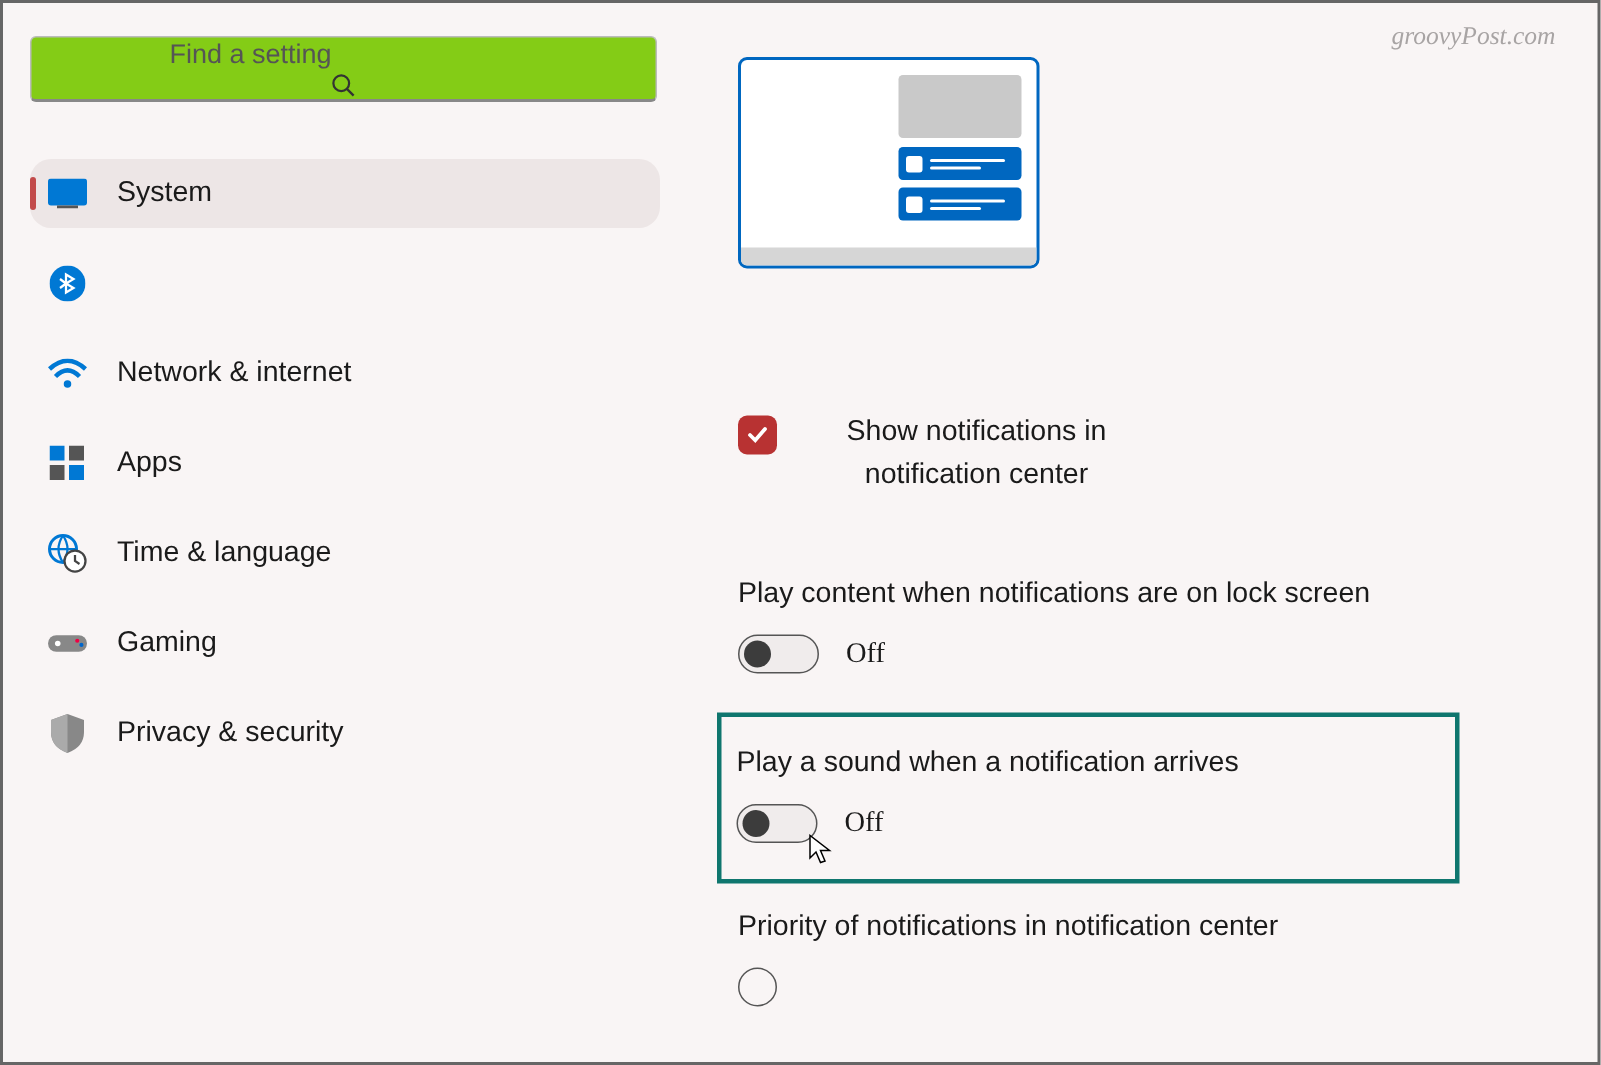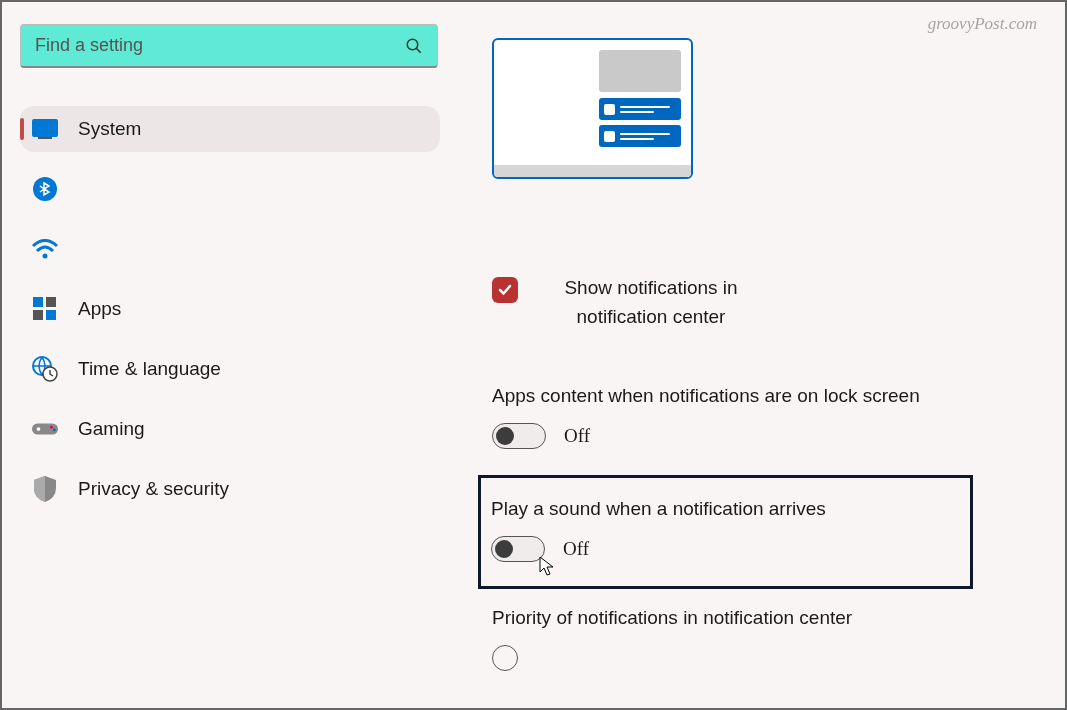--- a/index.html
+++ b/index.html
@@ -30,25 +30,26 @@
       padding: 22px 0 0 18px;
     }
     
     .sidebar { width: 420px; flex-shrink: 0; }
     .search-box {
       display: flex;
       align-items: center;
       border: 1px solid #bbb;
       border-bottom: 2px solid #888;
       border-radius: 4px;
-      background: #5eead4;
+      background: #84cc16;
       height: 44px;
       padding: 0 14px;
       margin-bottom: 38px;
       width: 418px;
+      flex-direction: column;
     }
     .search-box input {
       flex: 1;
       border: none;
       background: transparent;
       font-size: 18px;
       color: #555;
       outline: none;
     }
     .search-box input::placeholder { color: #555; }
@@ -122,21 +123,21 @@
       width: 54px; height: 26px; border-radius: 14px; border: 1.5px solid #555;
       background: #f0ecec; position: relative; cursor: pointer;
     }
     .toggle-knob {
       width: 18px; height: 18px; border-radius: 50%; background: #3c3c3c;
       position: absolute; top: 2.5px; left: 3px;
     }
     .toggle-label { font-size: 19px; }
     .setting-title { font-size: 19px; }
     .highlight {
-      border: 3px solid #0f172a;
+      border: 3px solid #0f766e;
       padding: 20px 10px 24px 10px;
       margin: 6px 92px 18px -14px;
       position: relative;
     }
     .cursor {
       position: absolute;
       left: 58px; bottom: 8px;
     }
     .radio-row { display: flex; align-items: flex-start; gap: 18px; margin-top: 14px; }
     .radio {
@@ -182,20 +183,21 @@
         </span>
       </div>
       <div class="nav-item">
         <span class="nav-icon">
           <svg width="26" height="20" viewBox="0 0 26 20">
               <path d="M1 7 Q13 -4 25 7" stroke="#0078d4" stroke-width="3" fill="none"></path>
               <path d="M5 12 Q13 4 21 12" stroke="#0078d4" stroke-width="3" fill="none"></path>
               <circle cx="13" cy="17" r="2.5" fill="#0078d4"></circle>
             </svg>
         </span>
+        <span class="nav-label">Network &amp; internet</span>
       </div>
       <div class="nav-item">
         <span class="nav-icon">
           <svg width="24" height="24" viewBox="0 0 24 24">
               <rect x="0" y="0" width="10" height="10" fill="#0078d4"></rect>
               <rect x="13" y="0" width="10" height="10" fill="#555"></rect>
               <rect x="0" y="13" width="10" height="10" fill="#555"></rect>
               <rect x="13" y="13" width="10" height="10" fill="#0078d4"></rect>
             </svg>
         </span>
@@ -260,21 +262,21 @@
     <div class="check-row">
       <div class="checkbox">
         <svg width="16" height="16" viewBox="0 0 16 16">
             <path d="M3 8 L6.5 11.5 L13 4" stroke="#fff" stroke-width="2.5" fill="none" stroke-linecap="round"></path>
           </svg>
       </div>
       <div class="check-label" style="max-width:230px">Show notifications in notification center</div>
     </div>
 
     <div class="row">
-      <div class="setting-title">Apps content when notifications are on lock screen</div>
+      <div class="setting-title">Play content when notifications are on lock screen</div>
       <div class="toggle-row">
         <div class="toggle">
             <div class="toggle-knob"></div>
           </div>
         <div class="toggle-label">Off</div>
       </div>
     </div>
 
     <div class="highlight">
       <div class="setting-title">Play a sound when a notification arrives</div>

